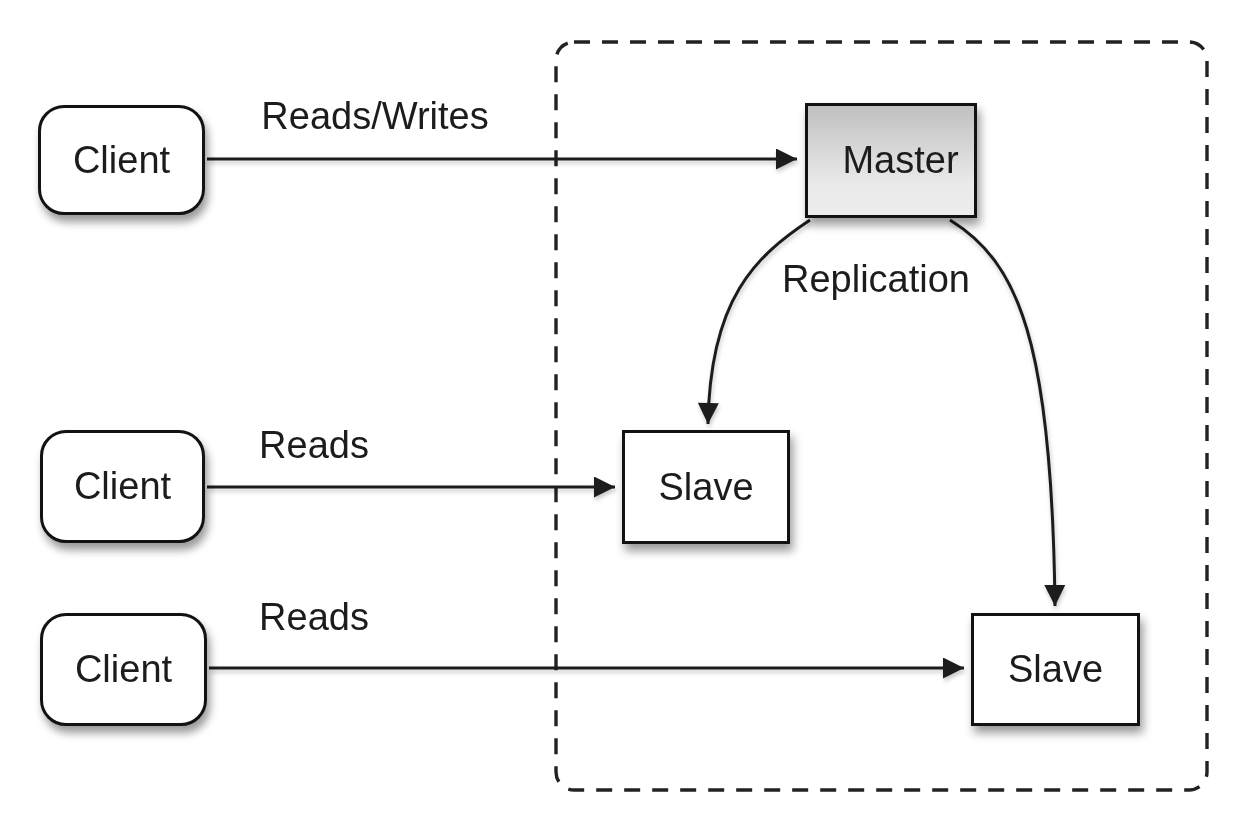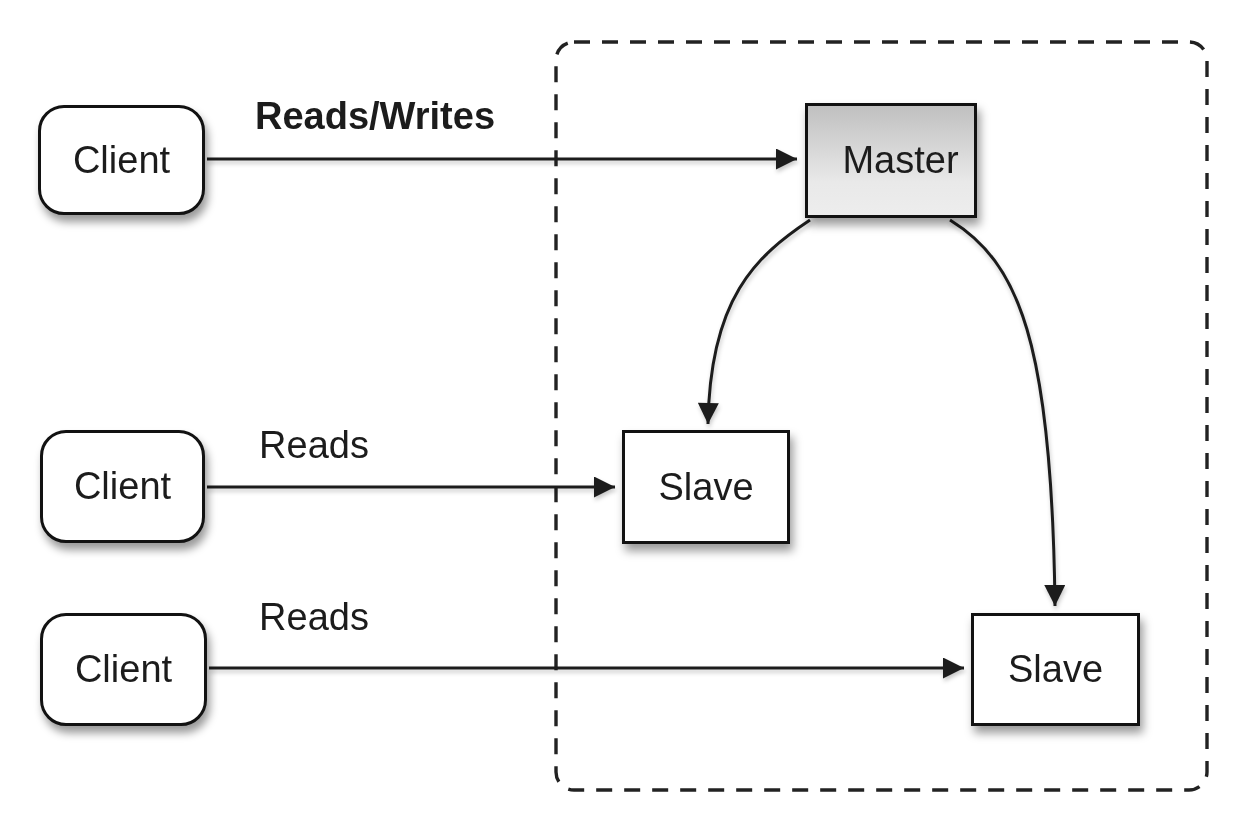--- a/index.html
+++ b/index.html
@@ -104,20 +104,21 @@
   </div>
 
   <div class="node slave" style="left:622px; top:430px; width:168px; height:114px;">
     <span>Slave</span>
   </div>
 
   <div class="node slave" style="left:971px; top:613px; width:169px; height:113px;">
     <span>Slave</span>
   </div>
 
-  <div class="edge-label" style="left:375px; top:95px;font-weight:bold;">Reads/Writes</div>
+  <div class="edge-label" style="left:375px; top:95px;">Reads/Writes</div>
 
   <div class="edge-label" style="left:314px; top:424px;">Reads</div>
 
   <div class="edge-label" style="left:314px; top:596px;">Reads</div>
 
+  <div class="edge-label" style="left:876px; top:258px;">Replication</div>
 
 </div>
 
 </body></html>

